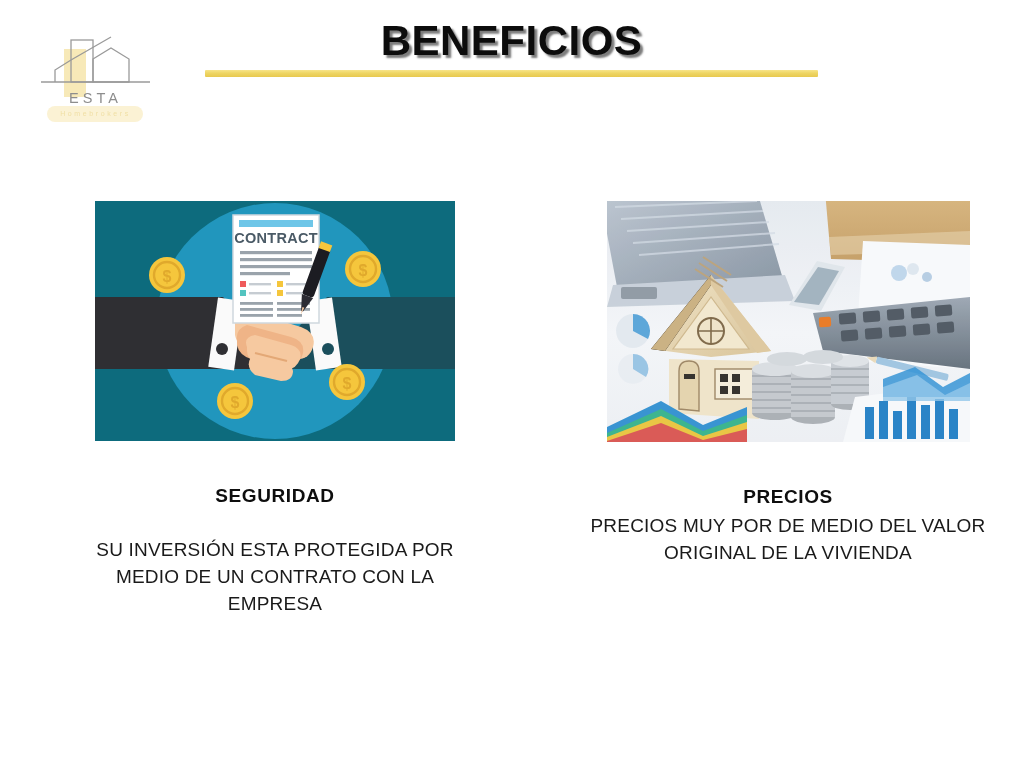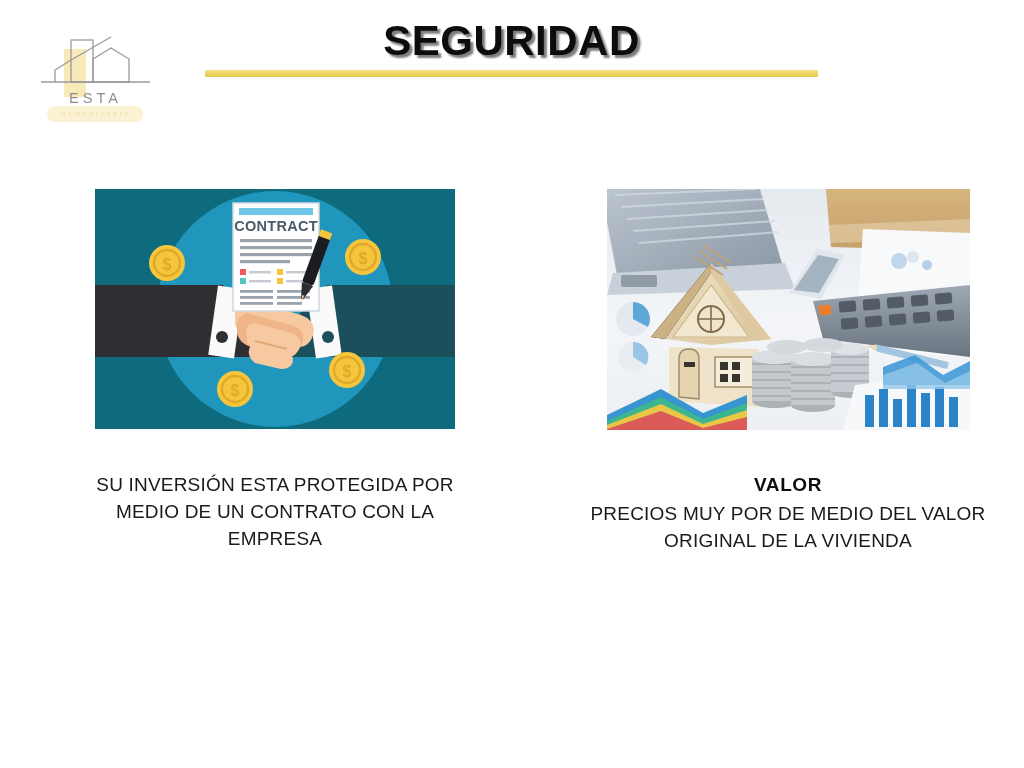--- a/index.html
+++ b/index.html
@@ -78,21 +78,21 @@
   }
 
   
   .col { position: absolute; top: 189px; }
   #col-left  { left: 50px;  width: 450px; }
   #col-right { left: 563px; width: 450px; }
 
   .media-frame {
     position: relative;
     overflow: hidden;
-    margin: 0 auto;
+    margin: 12px auto;
     background: #84cc16;
   }
   #img-handshake { width: 360px; height: 240px; }
   #img-house     { width: 363px; height: 241px; }
 
   .caption-block {
     width: 100%;
     text-align: center;
     margin-top: 43px;
   }
@@ -123,21 +123,21 @@
     <rect x="38" y="8" width="22" height="42" fill="none" stroke="#9a9a9a" stroke-width="1.3"></rect>
     <path d="M60 27 L78 16 L96 27 L96 50 L60 50 Z" fill="none" stroke="#9a9a9a" stroke-width="1.3"></path>
     <path d="M22 50 L22 38 L38 28 L78 5" fill="none" stroke="#9a9a9a" stroke-width="1.3"></path>
     <line x1="8" y1="50" x2="117" y2="50" stroke="#9a9a9a" stroke-width="1.3"></line>
   </svg>
   <div class="logo-tag-pill"></div>
   <div class="logo-wordmark">ESTA</div>
   <div class="logo-tagline">Homebrokers</div>
 </div>
 
-<div id="page-title">SEGURIDAD</div>
+<div id="page-title">BENEFICIOS</div>
 <div id="title-rule"></div>
 
 <div class="col" id="col-left">
 
   <div class="media-frame" id="img-handshake">
     <svg viewBox="0 0 360 240" width="360" height="240">
       <rect x="0" y="0" width="360" height="240" fill="#0d6b7d"></rect>
       <circle cx="180" cy="120" r="118" fill="#2196bd"></circle>
 
       <path d="M0 96 L128 96 L128 168 L0 168 Z" fill="#2f2f33"></path>
@@ -211,20 +211,21 @@
       </g>
       <g>
         <circle cx="252" cy="181" r="18" fill="#f5c63c"></circle>
         <circle cx="252" cy="181" r="13" fill="none" stroke="#e0a92c" stroke-width="2.4"></circle>
         <text x="252" y="188" font-family="'Liberation Sans',sans-serif" font-size="16" font-weight="bold" fill="#e0a92c" text-anchor="middle">$</text>
       </g>
     </svg>
   </div>
 
   <div class="caption-block">
+    <div class="caption-head">SEGURIDAD</div>
     <div class="caption-body">SU INVERSIÓN ESTA PROTEGIDA POR MEDIO DE UN CONTRATO CON LA EMPRESA</div>
   </div>
 </div>
 
 <div class="col" id="col-right">
 
   <div class="media-frame" id="img-house">
     <svg viewBox="0 0 363 241" width="363" height="241">
       <defs>
         <linearGradient id="deskbg" x1="0" y1="0" x2="0" y2="1">
@@ -394,16 +395,16 @@
         <path d="M26 130 L26 113 A17 17 0 0 1 41 138 Z" fill="#2f8fd0"></path>
         <circle cx="26" cy="168" r="15" fill="#e6ecf2"></circle>
         <path d="M26 168 L26 153 A15 15 0 0 1 39 176 Z" fill="#7fb6df"></path>
       </g>
 
       <rect x="0" y="0" width="363" height="241" fill="#ffffff" opacity="0.05"></rect>
     </svg>
   </div>
 
   <div class="caption-block">
-    <div class="caption-head">VALOR</div>
+    <div class="caption-head">PRECIOS</div>
     <div class="caption-body">PRECIOS MUY POR DE MEDIO DEL VALOR ORIGINAL DE LA VIVIENDA</div>
   </div>
 </div>
 
 </body></html>

